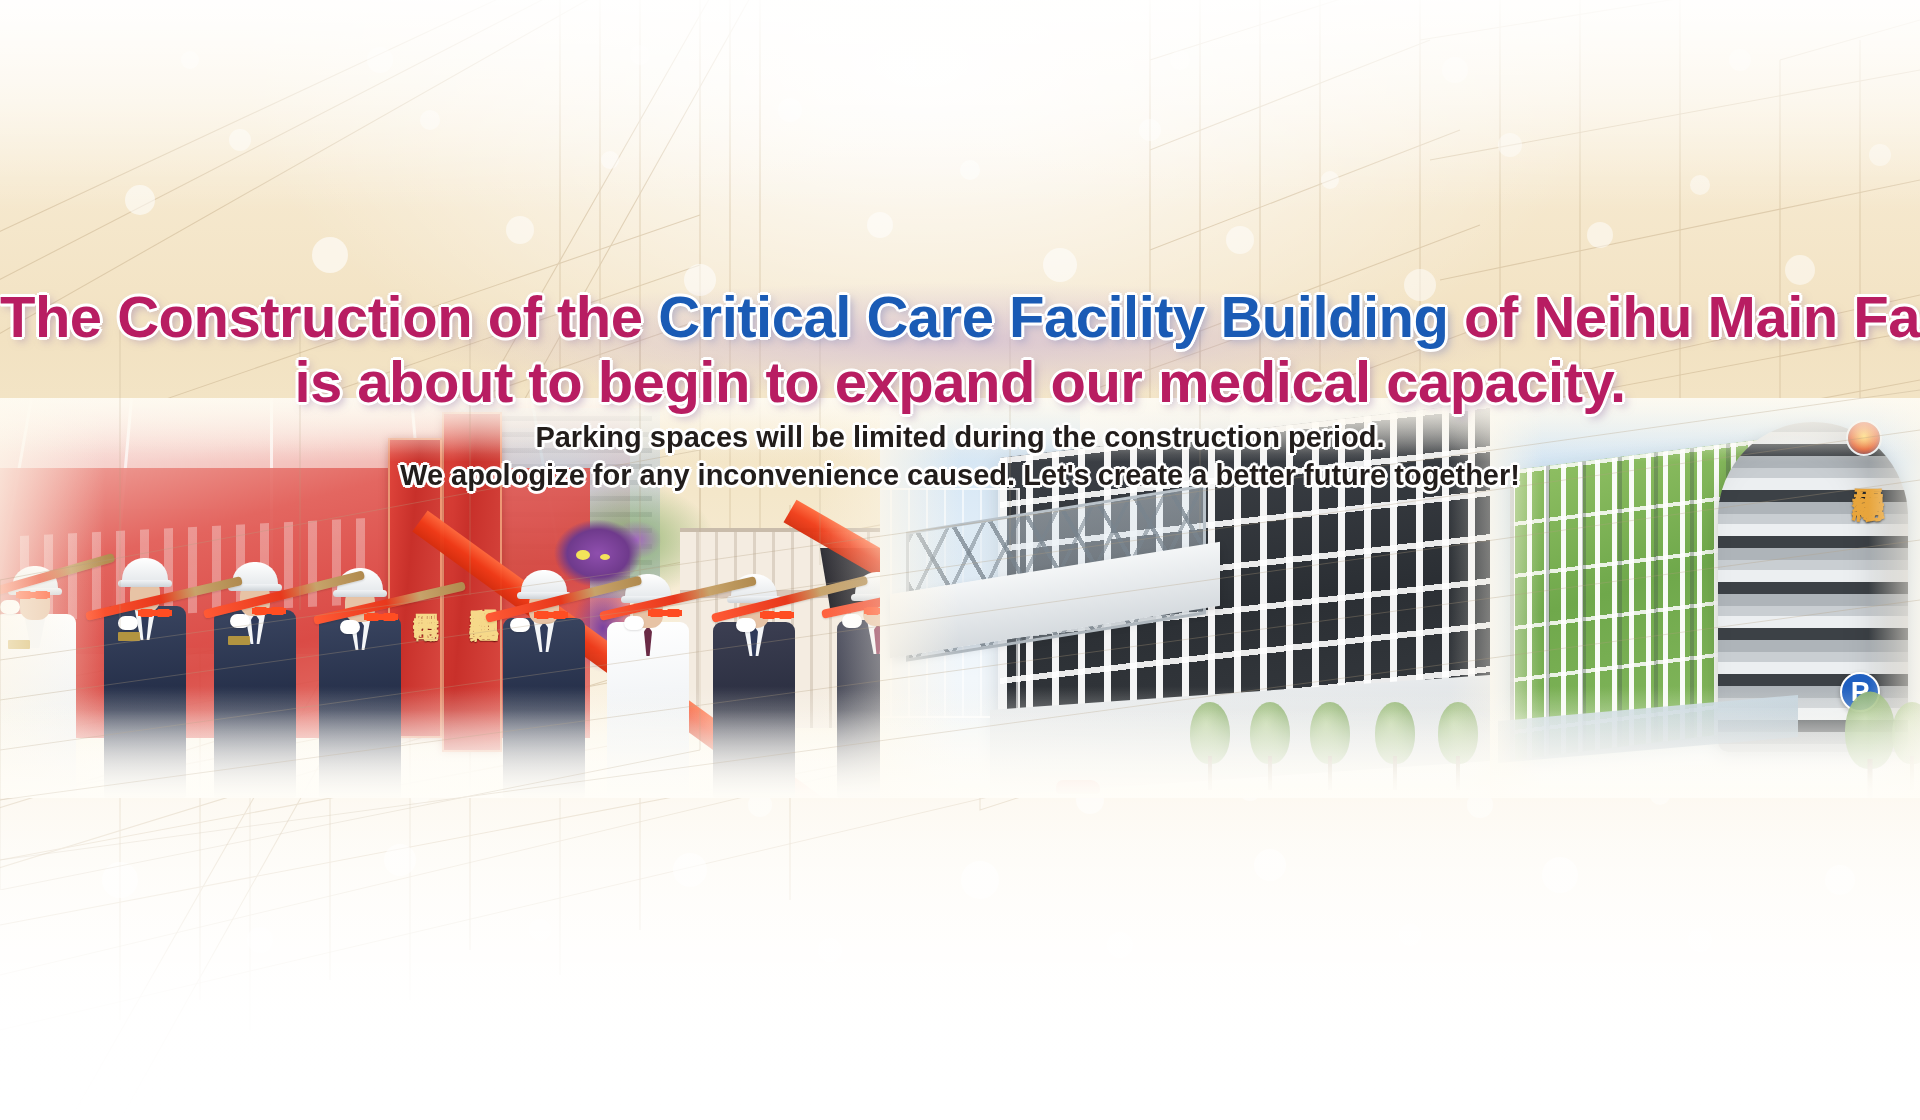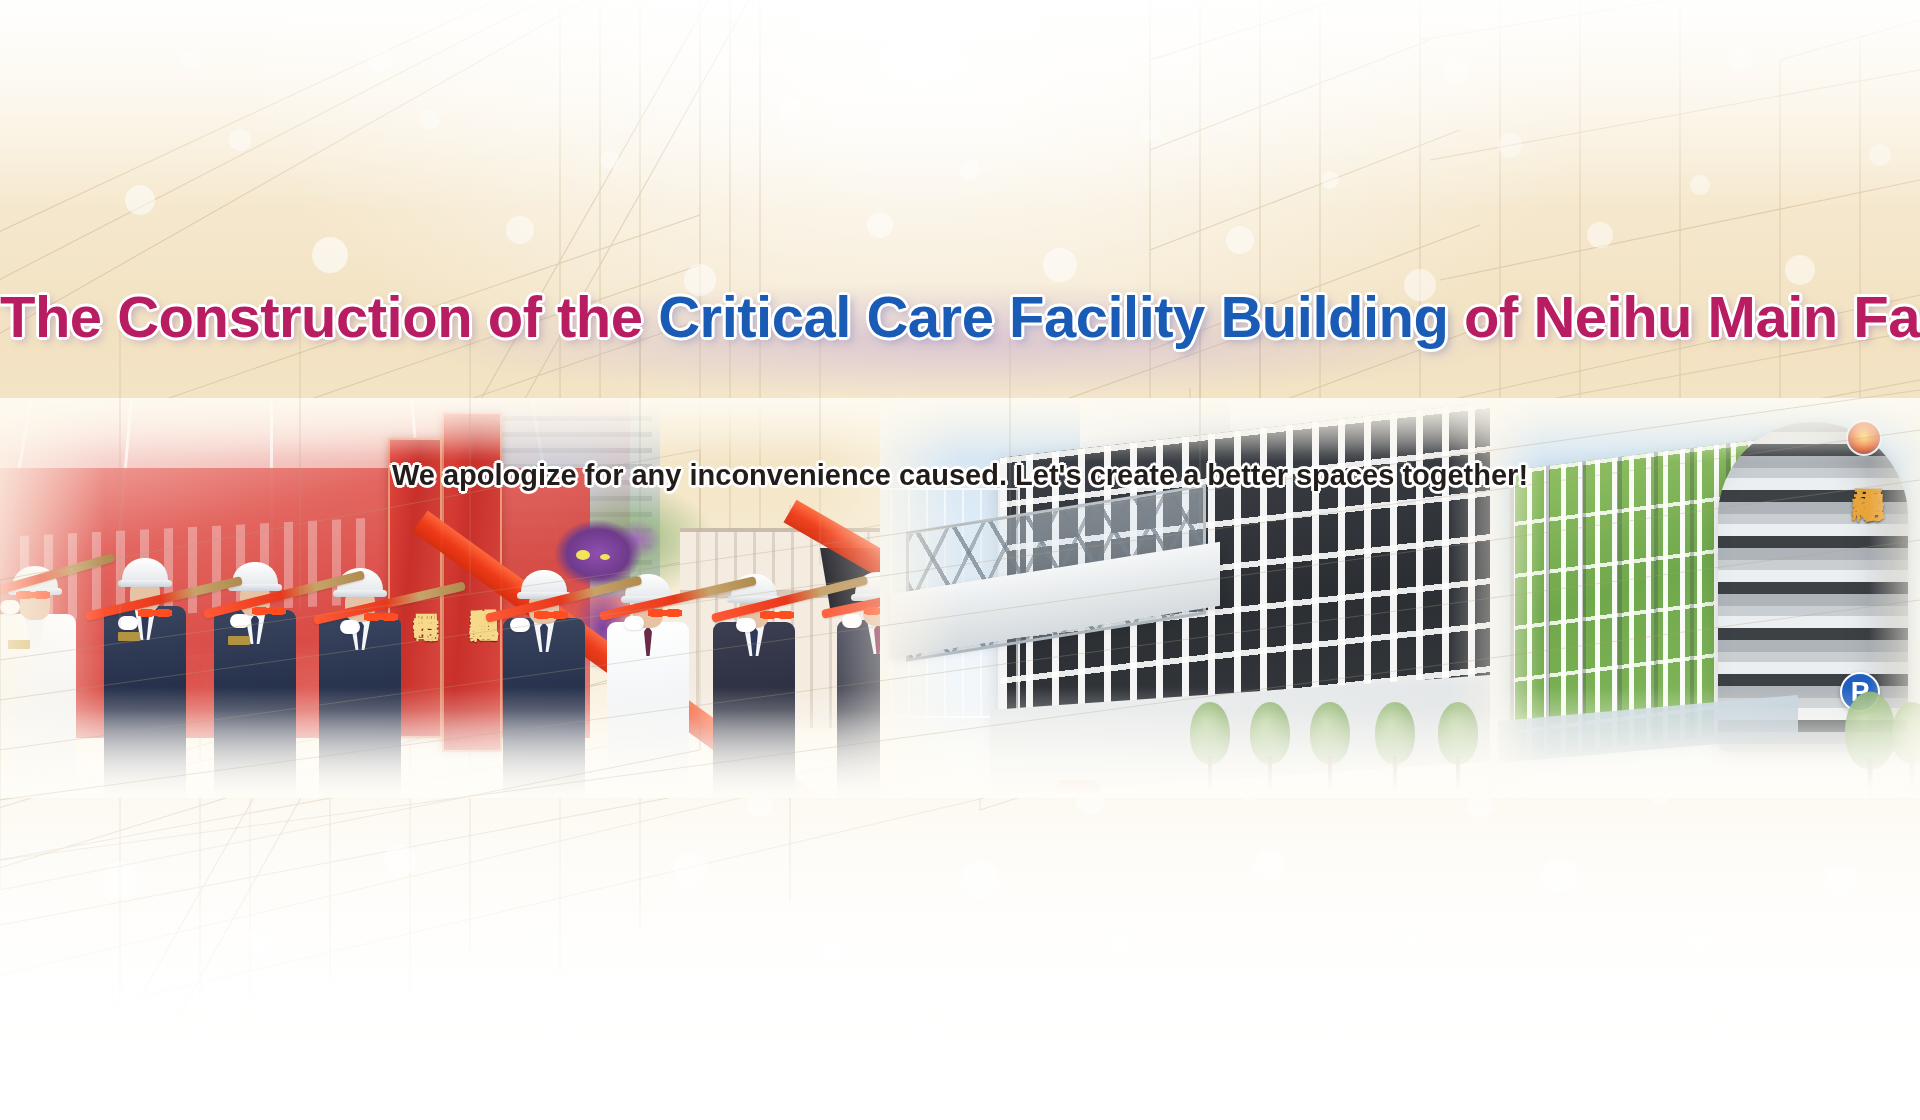--- a/index.html
+++ b/index.html
@@ -623,18 +623,20 @@
     </svg>
   </div>
 
   <div class="bottom-fade"></div>
 
   <div class="text-stack">
     <div class="headline-glow"></div>
 
     <div class="headline">
       <span class="hl-crimson">The Construction of the </span><span class="hl-blue">Critical Care Facility Building</span><span class="hl-crimson"> of Neihu Main Facility</span>
+      <span class="l2 hl-crimson">is about to begin to expand our medical capacity.</span>
     </div>
 
-    <div class="subline s2">We apologize for any inconvenience caused. Let's create a better spaces together!</div>
+    <div class="subline s1">Parking spaces will be limited during the construction period.</div>
+    <div class="subline s2">We apologize for any inconvenience caused. Let's create a better future together!</div>
   </div>
 
 </div>
 
 </body></html>

